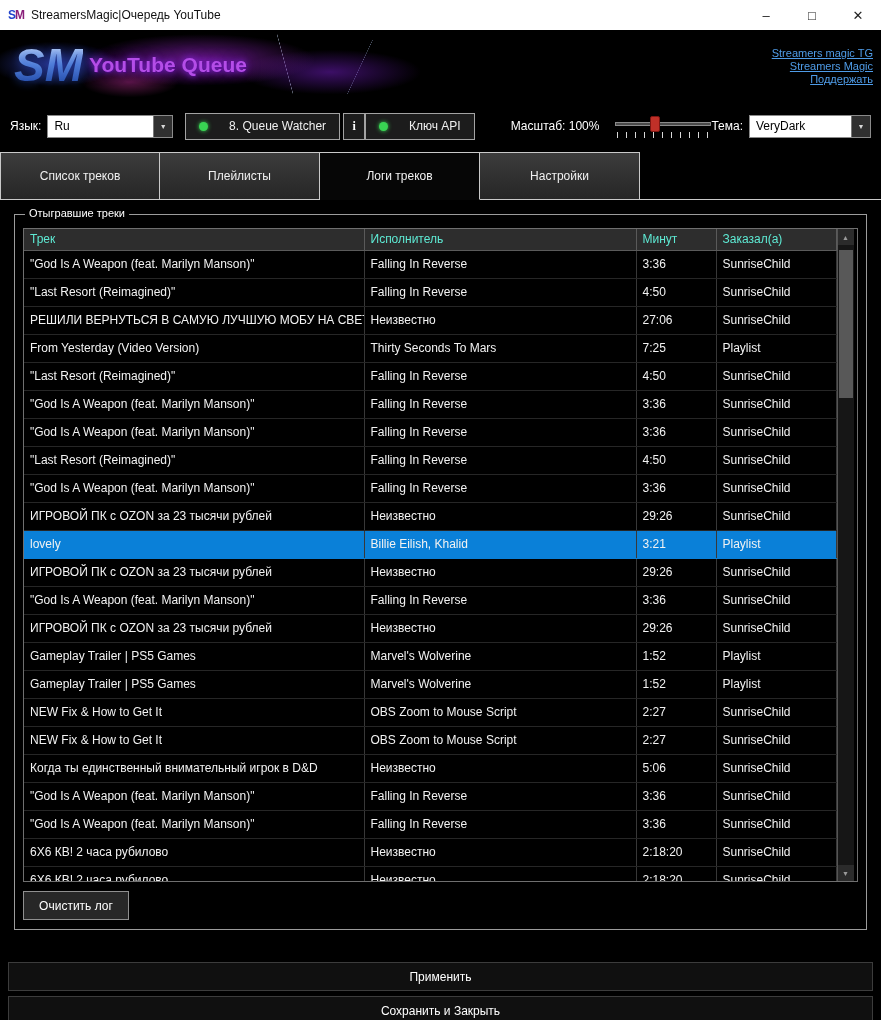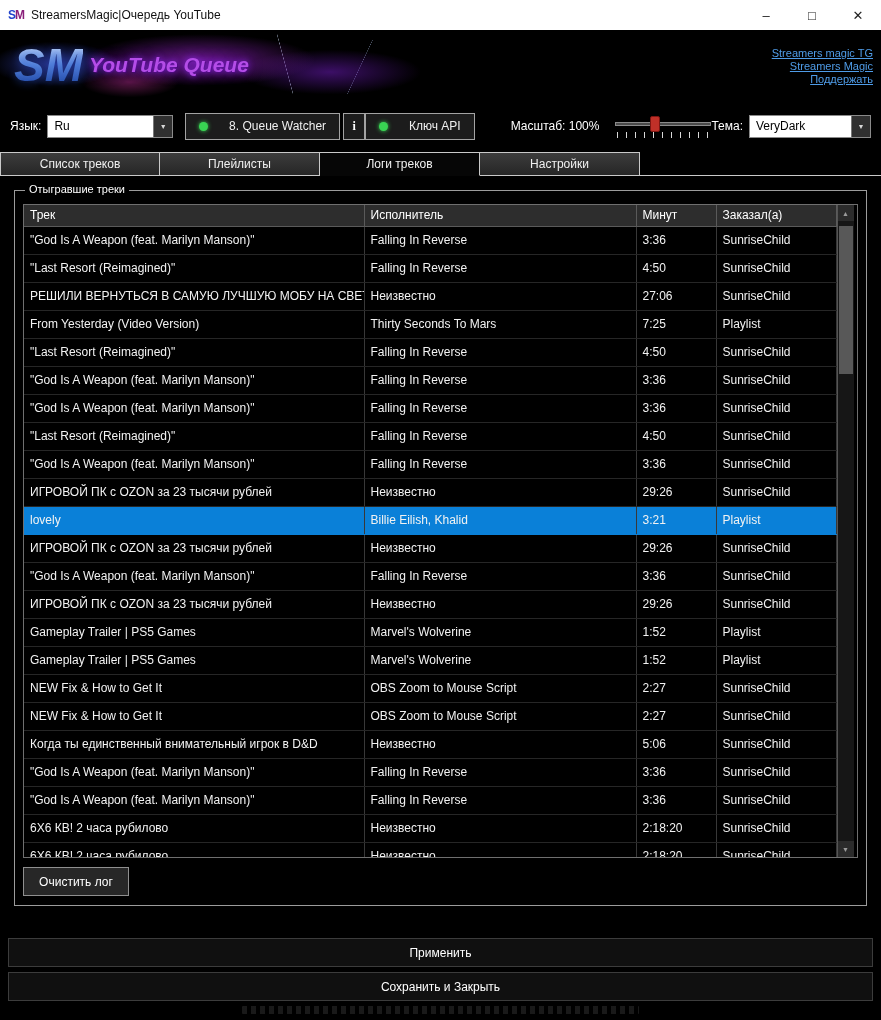--- a/index.html
+++ b/index.html
@@ -27,21 +27,21 @@
       radial-gradient(ellipse 70px 22px at 130px 52px, rgba(255,64,200,.35), transparent 70%),
       linear-gradient(75deg, transparent 49.4%, rgba(210,225,255,.55) 50%, transparent 50.6%),
       linear-gradient(115deg, transparent 49.4%, rgba(190,210,255,.45) 50%, transparent 50.6%);
     background-size:100% 100%,100% 100%,100% 100%,100% 100%,70px 60px,60px 54px;
     background-position:0 0,0 0,0 0,0 0,250px 4px,330px 10px;
     background-repeat:no-repeat; }
   .logo-sm { position:relative; font-style:italic; font-weight:bold; font-size:46px; line-height:1; color:#7fb0f0;
     background:linear-gradient(180deg,#d6e8ff 0%,#5f8fe0 48%,#173e96 100%);
     -webkit-background-clip:text; background-clip:text; -webkit-text-fill-color:transparent;
     text-shadow:0 2px 8px rgba(40,80,200,.45); }
-  .logo-title { position:relative; font-style:italic; font-weight:bold; font-size:21px; margin-left:6px; color:var(--logo-purple,#b44de8);
+  .logo-title { position:relative; font-weight:bold; font-size:21px; margin-left:6px; color:var(--logo-purple,#b44de8);
     text-shadow:0 0 6px #8a2be2, 0 0 14px #6a0dad, 1px 1px 0 #30054a; }
   .header-links { position:absolute; right:8px; top:17px; text-align:right; }
   .header-links a { display:block; font-size:11px; line-height:13px; color:var(--link-blue,#4f9ce8); text-decoration:underline; cursor:pointer; }
 
   
   .toolbar { height:52px; display:flex; align-items:center; padding:0 10px; background:#000; flex:0 0 auto; }
   .tb-label { font-size:12px; color:#fff; margin-right:6px; white-space:nowrap; }
   .combo { display:flex; height:23px; background:#fff; border:1px solid #8a8a8a; }
   .combo-lang { width:135px; }
   .combo-theme { width:122px; }
@@ -55,32 +55,32 @@
   .scale-label { margin-left:36px; }
   .slider { position:relative; width:96px; height:30px; margin-left:10px; flex:0 0 auto; }
   .slider .track { position:absolute; left:0; right:0; top:11px; height:4px; background:#4a4a4a; border:1px solid #8a8a8a; }
   .slider .ticks { position:absolute; left:2px; right:2px; top:21px; height:6px;
     background:repeating-linear-gradient(90deg,#d8d8d8 0 1px, transparent 1px 9px); }
   .slider .thumb { position:absolute; left:36%; top:5px; width:10px; height:16px; background:var(--slider-red,#c03028); border:1px solid #7d1612; border-radius:2px; }
   .theme-group { margin-left:auto; display:flex; align-items:center; }
 
   
   .tabs { display:flex; border-bottom:1px solid #c9c9c9; flex:0 0 auto; background:#000; }
-  .tab { width:160px; height:24px; margin-bottom:-1px; display:flex; align-items:center; justify-content:center; cursor:pointer;
+  .tab { width:160px; height:48px; margin-bottom:-1px; display:flex; align-items:center; justify-content:center; cursor:pointer;
     background:linear-gradient(#3c3c3c,#262626); border:1px solid #c9c9c9; color:#f0f0f0; font-size:12px; }
   .tab + .tab { border-left:none; }
   .tab.active { background:#060606; border-bottom:1px solid #060606; }
 
   
   .content { height:752px; padding:14px 14px 0; background:#000; flex:0 0 auto; }
   .groupbox { position:relative; border:1px solid #9c9c9c; height:716px; padding:13px 8px 0; }
   .groupbox-label { position:absolute; top:-8px; left:10px; background:#000; padding:0 4px; font-size:11px; color:#fff; }
   .table-outer { display:flex; height:654px; border:1px solid #6f6f6f; overflow:hidden; }
   table.log-table { border-collapse:collapse; table-layout:fixed; width:812px; font-size:12px; align-self:flex-start; }
-  .log-table th { background:#2d2d2d; color:#ffffff; font-weight:normal; text-align:left; padding:3px 6px; height:21px;
+  .log-table th { background:#2d2d2d; color:#5eead4; font-weight:normal; text-align:left; padding:3px 6px; height:21px;
     border-right:1px solid #5a5a5a; border-bottom:1px solid #5a5a5a; white-space:nowrap; overflow:hidden; }
   .log-table td { height:28px; padding:0 6px; color:#f2f2f2; background:#000;
     border-right:1px solid #383838; border-bottom:1px solid #262626; white-space:nowrap; overflow:hidden; }
   .log-table tr.selected td { background:var(--selection-blue,#0a80d8); border-bottom-color:#0a80d8; }
   .vscroll { width:17px; display:flex; flex-direction:column; background:#161616; border-left:1px solid #555; }
   .vs-btn { height:16px; background:#2b2b2b; color:#9a9a9a; font-size:7px; display:flex; align-items:center; justify-content:center; border:none; }
   .vs-track { flex:1; position:relative; }
   .vs-thumb { position:absolute; left:1px; right:1px; top:5px; height:148px; background:#585858; }
   .vs-btn.bottom { margin-top:auto; }
   .clear-btn { margin-top:9px; width:106px; height:29px; background:#272727; border:1px solid #8f8f8f; color:#fff; font-size:12px; font-family:"Liberation Sans", sans-serif; }

